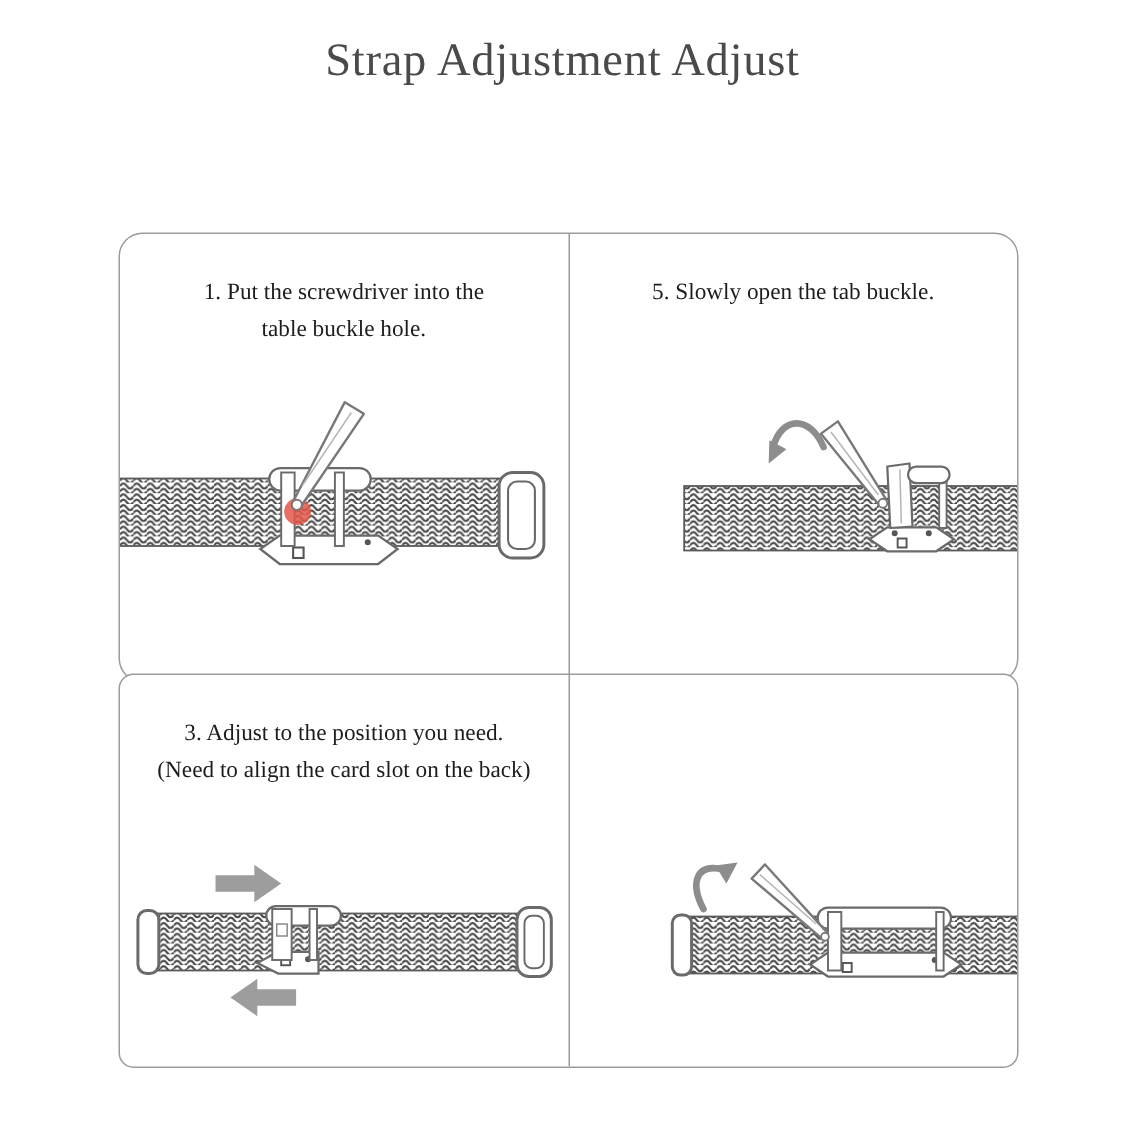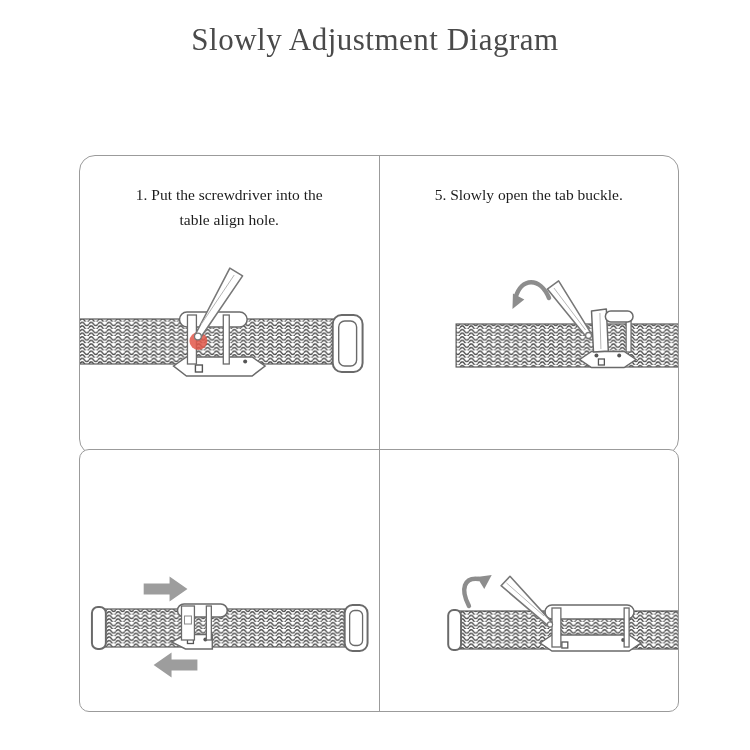--- a/index.html
+++ b/index.html
@@ -22,28 +22,28 @@
   .panel-right{border-left:1.5px solid #9b9b9b;}
   .caption{
     padding-top:26px;text-align:center;font-size:15.5px;line-height:1.62;color:#1d1d1d;
   }
   .illu{position:absolute;left:0;bottom:0;width:100%;height:190px;display:block;}
   svg{shape-rendering:geometricPrecision;}
 </style>
 </head>
 <body>
 
-<h1 class="page-title">Slowly Adjustment Diagram</h1>
+<h1 class="page-title">Strap Adjustment Adjust</h1>
 
 <div class="row-box row-top">
 
   <div class="panel">
     <div class="caption">
       <div>1. Put the screwdriver into the</div>
-      <div>table align hole.</div>
+      <div>table buckle hole.</div>
     </div>
     <svg class="illu" viewBox="0 0 300 190" preserveAspectRatio="none">
       <defs>
         <pattern id="mesh1" width="9" height="7.2" patternUnits="userSpaceOnUse">
           <rect width="9" height="7.2" fill="#ffffff"></rect>
           <path d="M0 2.4 Q2.25 -1 4.5 2.4 T9 2.4" fill="none" stroke="#4a4a4a" stroke-width="1.4"></path>
           <path d="M0 6 Q2.25 2.6 4.5 6 T9 6" fill="none" stroke="#4a4a4a" stroke-width="1.4"></path>
         </pattern>
       </defs>
       <g>
@@ -105,20 +105,24 @@
         <path d="M 171 34 C 162 13 143 13 137 34" fill="none" stroke-width="4.5" stroke-linecap="round" stroke="#8d8d8d"></path>
         <polygon points="134,45 146,35.5 134.5,29.5" fill="#8d8d8d"></polygon>
       </g>
     </svg>
   </div>
 </div>
 
 <div class="row-box row-bottom">
 
   <div class="panel">
+    <div class="caption">
+      <div>3. Adjust to the position you need.</div>
+      <div>(Need to align the card slot on the back)</div>
+    </div>
     <svg class="illu" viewBox="0 0 300 190" preserveAspectRatio="none">
       <defs>
         <pattern id="mesh3" width="9" height="7.2" patternUnits="userSpaceOnUse">
           <rect width="9" height="7.2" fill="#ffffff"></rect>
           <path d="M0 2.4 Q2.25 -1 4.5 2.4 T9 2.4" fill="none" stroke="#4a4a4a" stroke-width="1.4"></path>
           <path d="M0 6 Q2.25 2.6 4.5 6 T9 6" fill="none" stroke="#4a4a4a" stroke-width="1.4"></path>
         </pattern>
       </defs>
       <g>
         <rect x="20" y="88" width="252" height="38" fill="url(#mesh3)" stroke="#5a5a5a" stroke-width="1.2"></rect>

